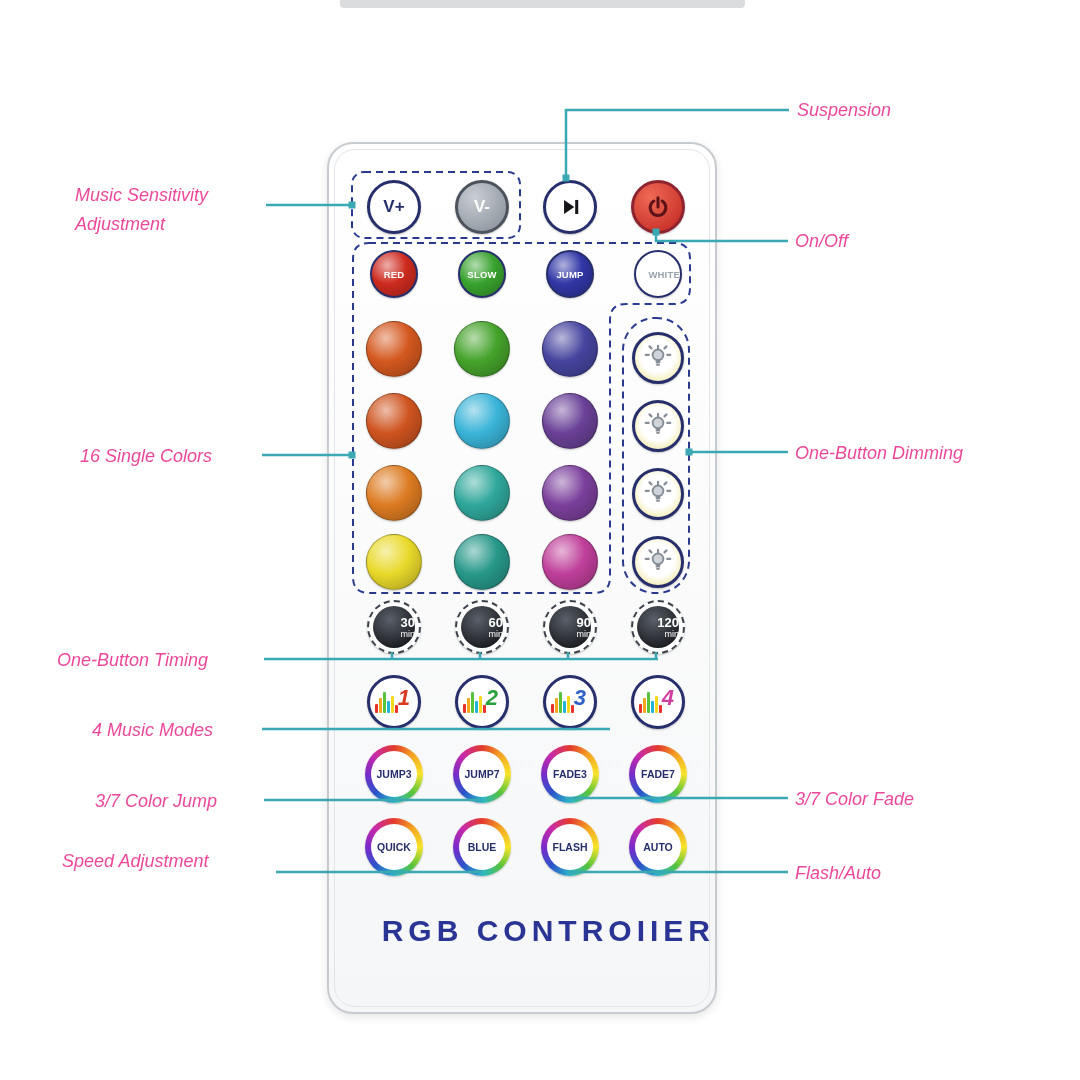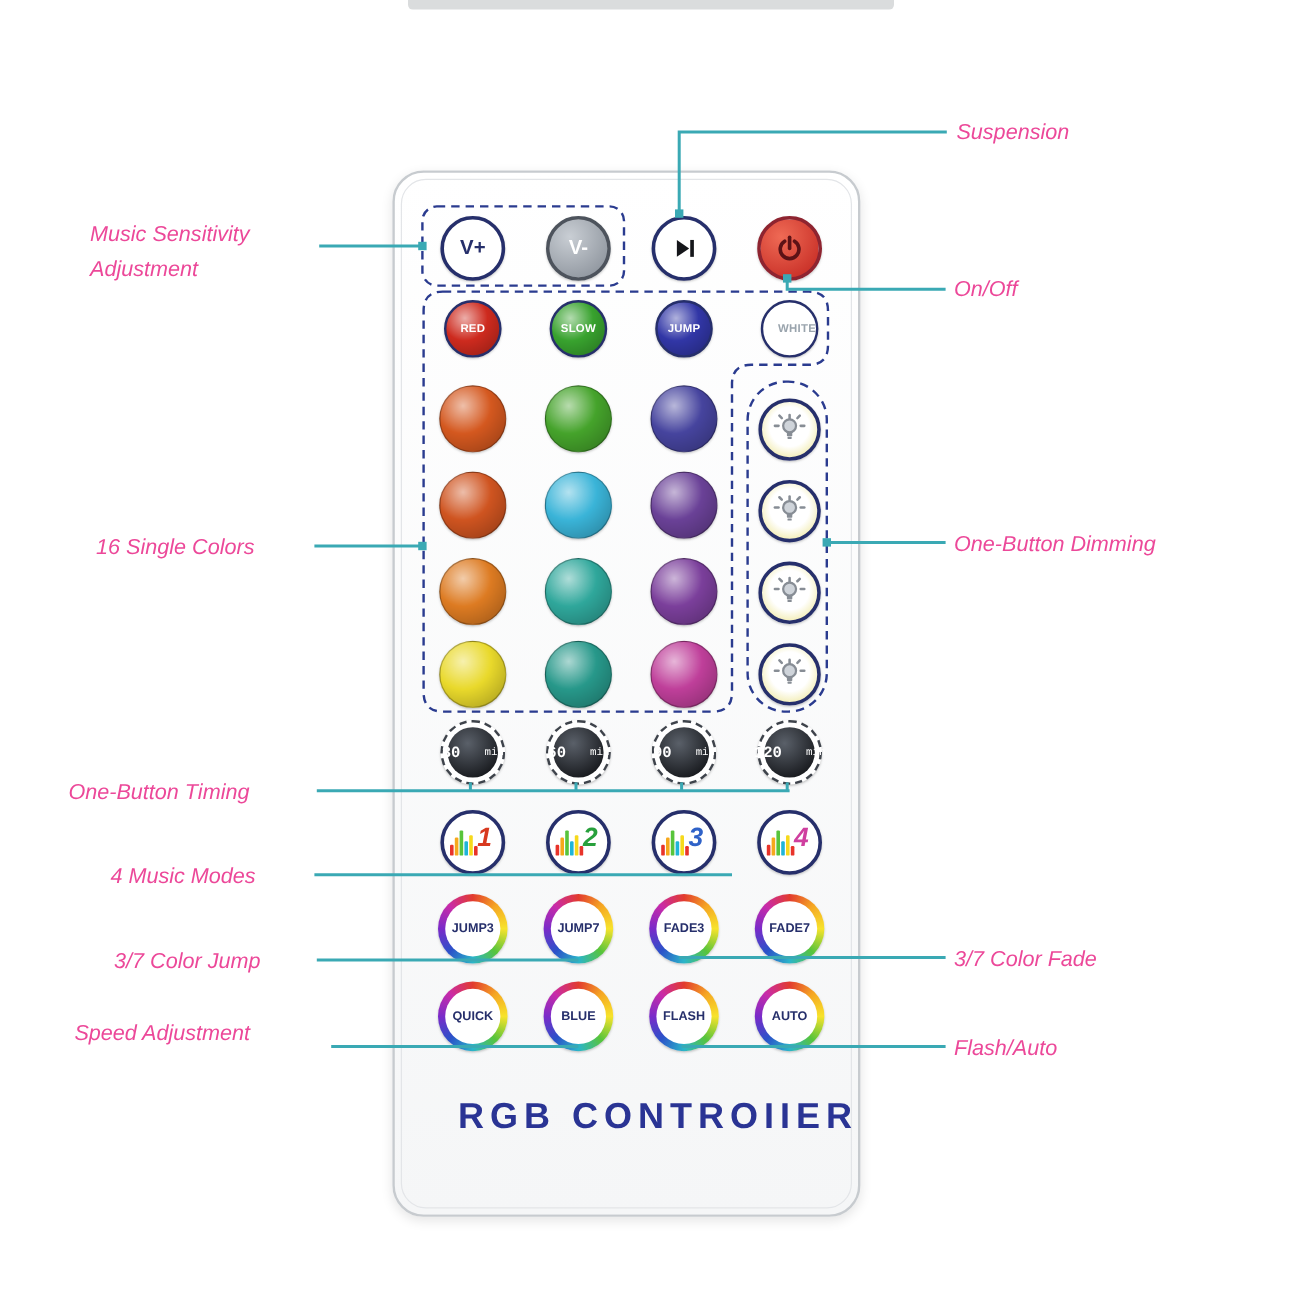--- a/index.html
+++ b/index.html
@@ -39,21 +39,21 @@
   .cbtn{width:56px;height:56px;border:1px solid rgba(0,0,0,.25);}
 
   
   .dim{width:52px;height:52px;border:3px solid #262f6b;
        background:radial-gradient(circle at 50% 45%,#ffffff 48%,#f4efbe 74%,#e6df8f 100%);}
 
   
   .timer{width:54px;height:54px;background:#fff;border:2px dashed #3e434b;}
   .timer-in{width:42px;height:42px;border-radius:50%;
        background:radial-gradient(circle at 40% 32%,#5a6069,#17191d 80%);
-       display:flex;flex-direction:row;align-items:center;justify-content:center;color:#fff;font-family:Liberation Mono, monospace;}
+       display:flex;flex-direction:column;align-items:flex-end;justify-content:center;color:#fff;}
   .tval{font-size:13px;font-weight:bold;line-height:13px;}
   .tunit{font-size:9px;line-height:10px;margin-left:20px;}
 
   
   .music{width:54px;height:54px;position:absolute;}
   .eq{display:flex;align-items:flex-end;height:22px;margin-right:14px;}
   .eq i{display:inline-block;width:3px;margin-right:1px;border-radius:1px;}
   .eq i:nth-child(1){height:9px;background:#e8332a;}
   .eq i:nth-child(2){height:15px;background:#f6a81c;}
   .eq i:nth-child(3){height:21px;background:#58c43b;}

